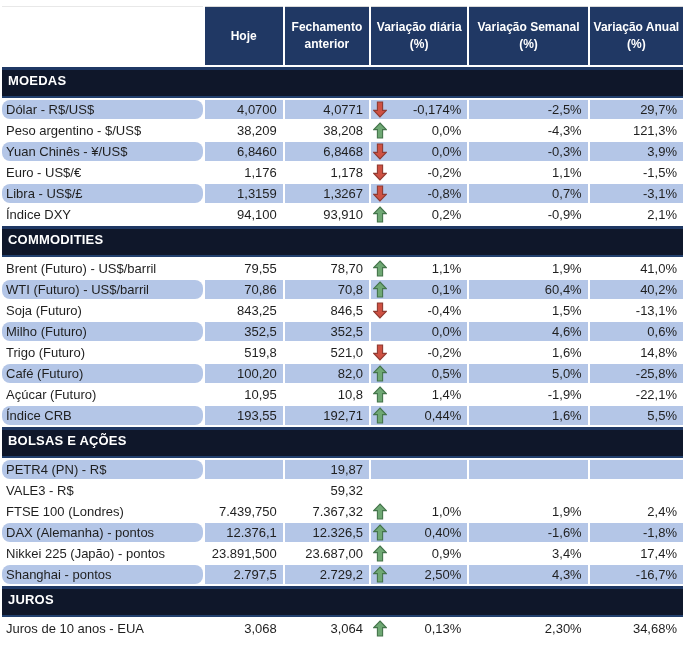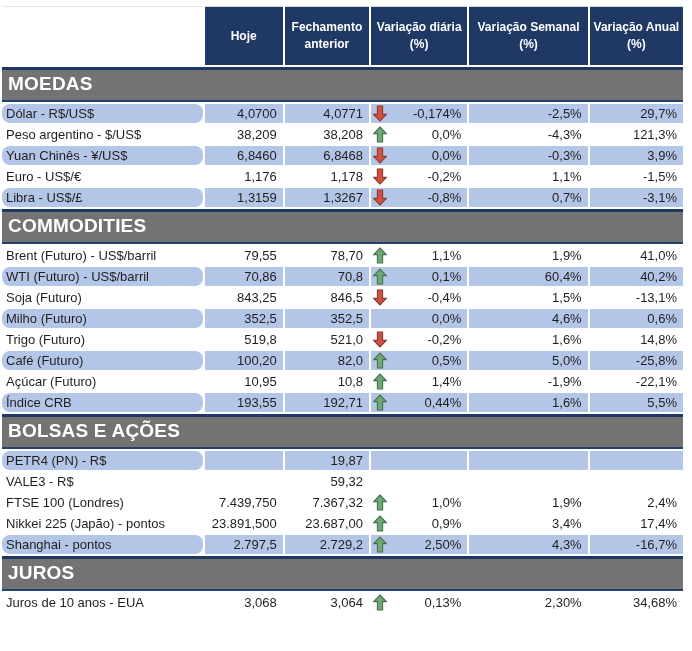--- a/index.html
+++ b/index.html
@@ -31,25 +31,25 @@
     font-size:12px;
     font-weight:bold;
     text-align:center;
     vertical-align:middle;
     height:54px;
     line-height:1.4;
     padding:2px 2px;
     border-top:1px solid #d9d9d9;
   }
   td.section {
-    background:#737373;
+    background:#0f172a;
     border-top:3px solid #1f3864;
     border-bottom:2px solid #22406e;
     color:#ffffff;
-    font-size:19px;
+    font-size:13px;
     font-weight:bold;
     text-align:left;
     vertical-align:top;
     padding:3px 6px 5px 6px;
     height:18px;
     letter-spacing:0.2px;
   }
   tr.data td {
     height:19px;
     font-size:13px;
@@ -178,20 +178,37 @@
                 <svg width="14" height="17" viewBox="0 0 14 17">
                   <path d="M7 16 L0.7 9.4 H4.4 V1 H9.6 V9.4 H13.3 Z" fill="#ce5143" stroke="#8f3a31" stroke-width="1.1"></path>
                 </svg>
               </span>
               <span class="vval">-0,8%</span>
             </div>
           </td>
           <td class="num">0,7%</td>
           <td class="num">-3,1%</td>
         </tr>
+        <tr class="data">
+          <td class="label">Índice DXY</td>
+          <td class="num">94,100</td>
+          <td class="num">93,910</td>
+          <td class="vcell">
+            <div class="vflex">
+              <span class="arrow">
+                <svg width="14" height="17" viewBox="0 0 14 17">
+                  <path d="M7 1 L13.3 7.6 H9.6 V16 H4.4 V7.6 H0.7 Z" fill="#6fa874" stroke="#44744b" stroke-width="1.1"></path>
+                </svg>
+              </span>
+              <span class="vval">0,2%</span>
+            </div>
+          </td>
+          <td class="num">-0,9%</td>
+          <td class="num">2,1%</td>
+        </tr>
         <tr>
           <td colspan="6" class="section">COMMODITIES</td>
         </tr>
         <tr class="data">
           <td class="label">Brent (Futuro) - US$/barril</td>
           <td class="num">79,55</td>
           <td class="num">78,70</td>
           <td class="vcell">
             <div class="vflex">
               <span class="arrow">
@@ -358,20 +375,37 @@
               <span class="arrow">
                 <svg width="14" height="17" viewBox="0 0 14 17">
                   <path d="M7 1 L13.3 7.6 H9.6 V16 H4.4 V7.6 H0.7 Z" fill="#6fa874" stroke="#44744b" stroke-width="1.1"></path>
                 </svg>
               </span>
               <span class="vval">1,0%</span>
             </div>
           </td>
           <td class="num">1,9%</td>
           <td class="num">2,4%</td>
+        </tr>
+        <tr class="data striped">
+          <td class="label">DAX (Alemanha) - pontos</td>
+          <td class="num">12.376,1</td>
+          <td class="num">12.326,5</td>
+          <td class="vcell">
+            <div class="vflex">
+              <span class="arrow">
+                <svg width="14" height="17" viewBox="0 0 14 17">
+                  <path d="M7 1 L13.3 7.6 H9.6 V16 H4.4 V7.6 H0.7 Z" fill="#6fa874" stroke="#44744b" stroke-width="1.1"></path>
+                </svg>
+              </span>
+              <span class="vval">0,40%</span>
+            </div>
+          </td>
+          <td class="num">-1,6%</td>
+          <td class="num">-1,8%</td>
         </tr>
         <tr class="data">
           <td class="label">Nikkei 225 (Japão) - pontos</td>
           <td class="num">23.891,500</td>
           <td class="num">23.687,00</td>
           <td class="vcell">
             <div class="vflex">
               <span class="arrow">
                 <svg width="14" height="17" viewBox="0 0 14 17">
                   <path d="M7 1 L13.3 7.6 H9.6 V16 H4.4 V7.6 H0.7 Z" fill="#6fa874" stroke="#44744b" stroke-width="1.1"></path>

